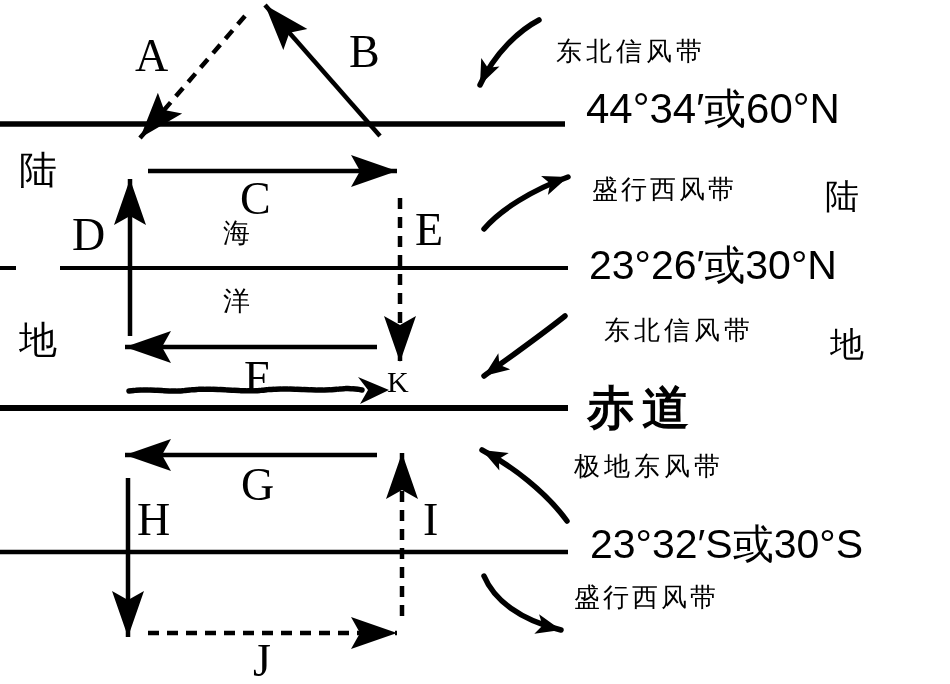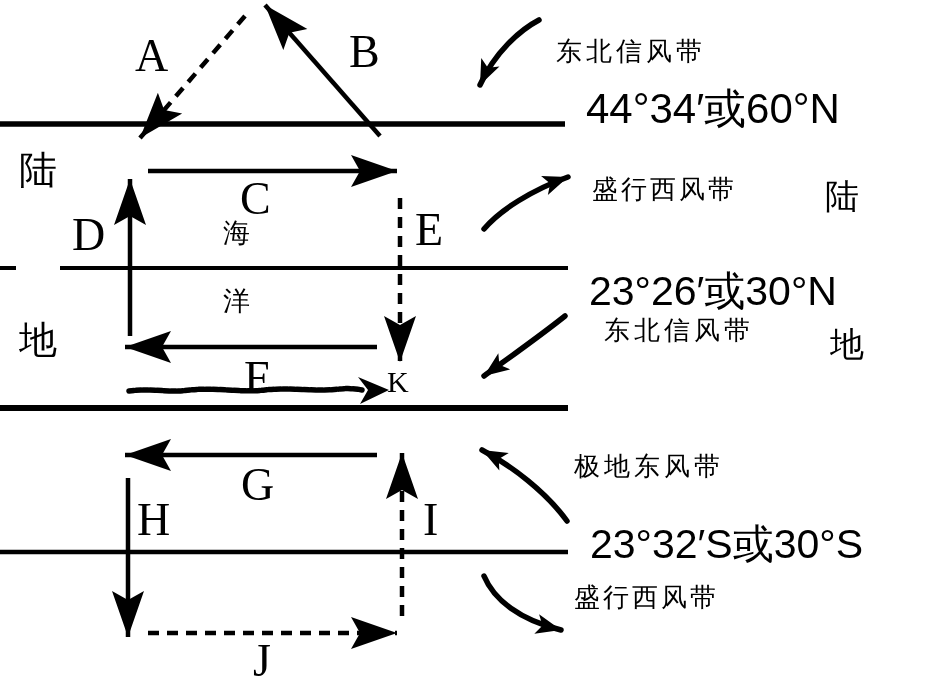--- a/index.html
+++ b/index.html
@@ -72,21 +72,22 @@
   <div class="lbl letter" style="left:72px;  top:212px;">D</div>
   <div class="lbl letter" style="left:415px; top:207px;">E</div>
   <div class="lbl letter" style="left:244px; top:355px;">F</div>
   <div class="lbl letter" style="left:241px; top:462px;">G</div>
   <div class="lbl letter" style="left:137px; top:497px;">H</div>
   <div class="lbl letter" style="left:423px; top:497px;">I</div>
   <div class="lbl letter" style="left:253px; top:638px;">J</div>
   <div class="lbl letter-sm" style="left:387px; top:367px;">K</div>
 
   <div class="lbl lat" style="left:586px; top:88px;  font-size:42px;">44°34′或60°N</div>
-  <div class="lbl lat" style="left:589px; top:245px;margin-top:26px;">23°26′或30°N</div>
+  <div class="lbl lat" style="left:589px; top:245px;">23°26′或30°N</div>
+  <div class="lbl lat-big" style="left:587px; top:384px;">赤道</div>
   <div class="lbl lat" style="left:590px; top:524px;">23°32′S或30°S</div>
 
   <div class="lbl belt" style="left:556px; top:39px;">东北信风带</div>
   <div class="lbl belt" style="left:592px; top:177px; letter-spacing:3px;">盛行西风带</div>
   <div class="lbl belt" style="left:604px; top:318px;text-align:right;">东北信风带</div>
   <div class="lbl belt" style="left:574px; top:454px;">极地东风带</div>
   <div class="lbl belt" style="left:574px; top:585px; letter-spacing:3px;">盛行西风带</div>
 
   <div class="lbl region" style="left:19px;  top:151px;">陆</div>
   <div class="lbl region" style="left:19px;  top:321px;">地</div>

